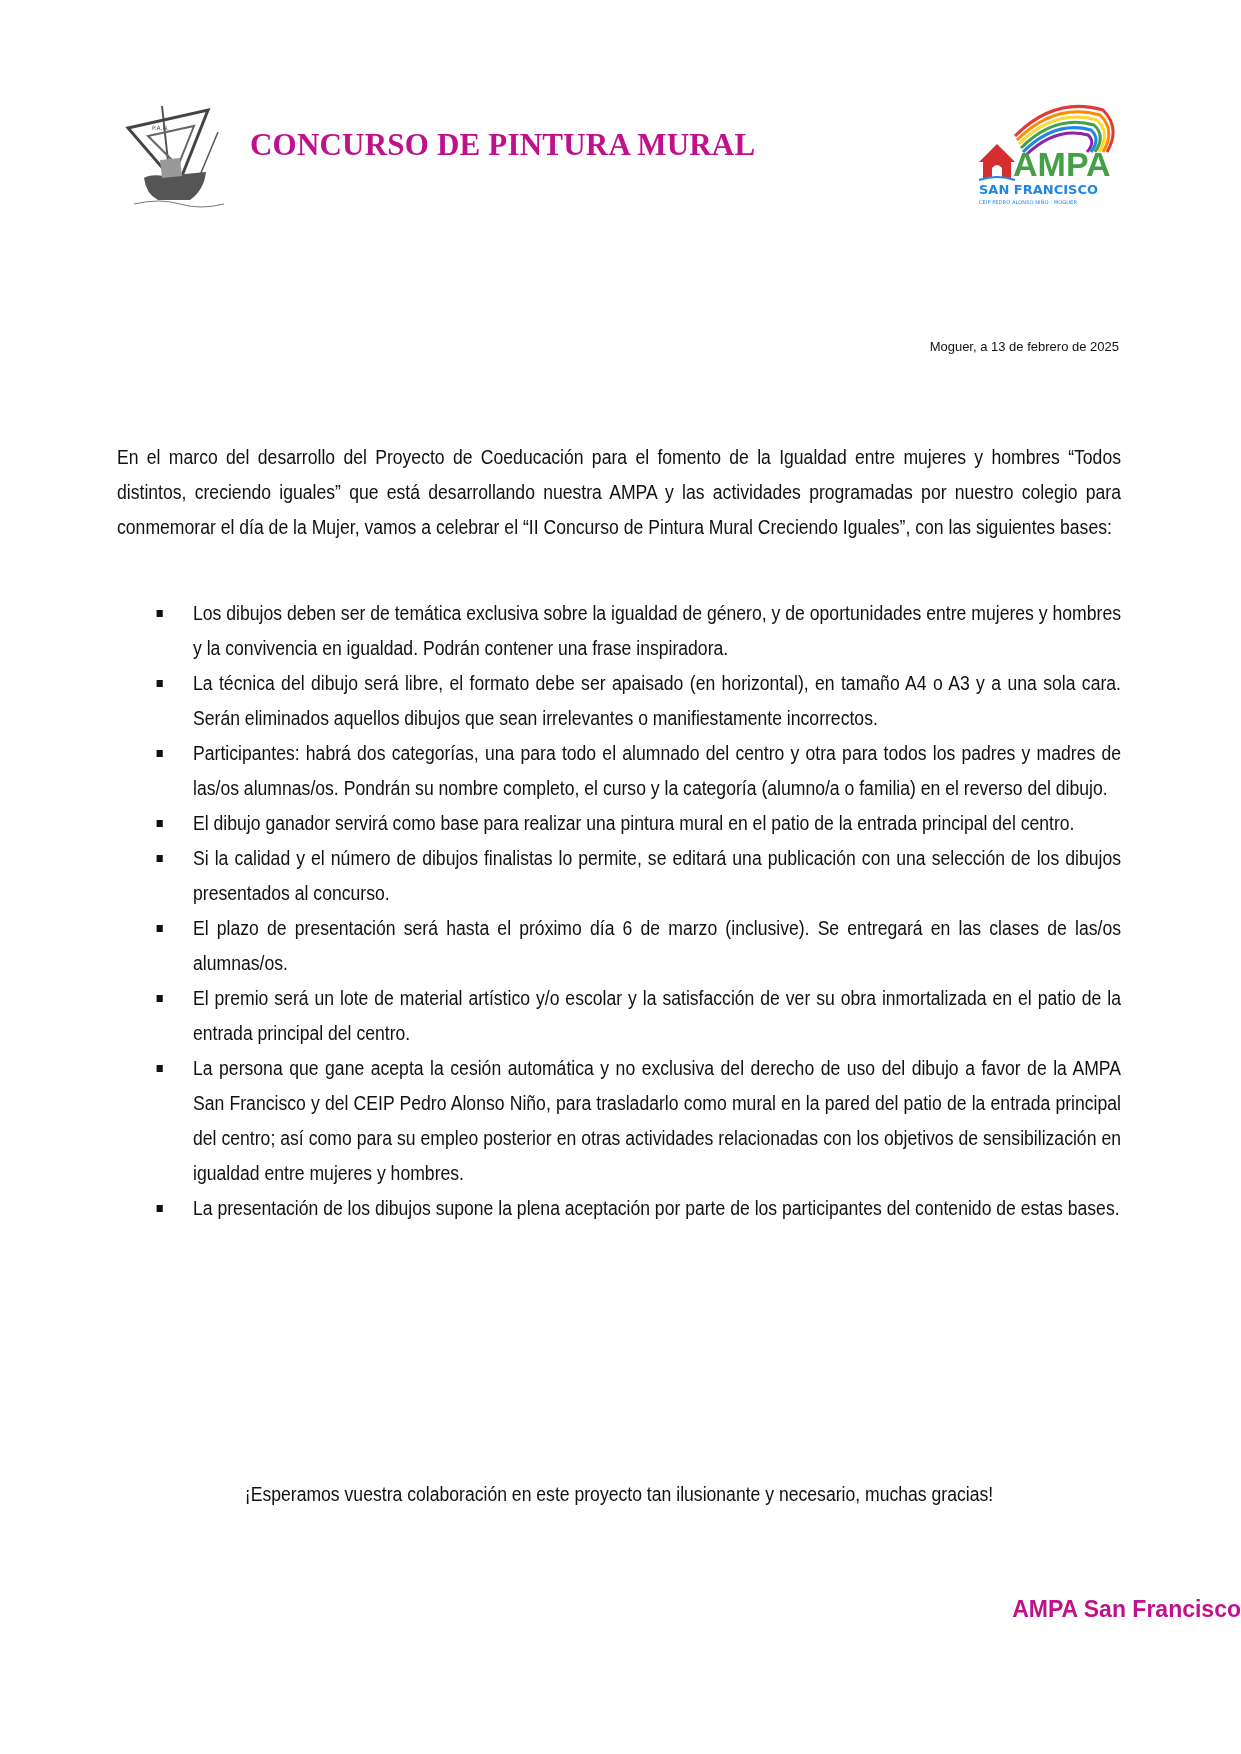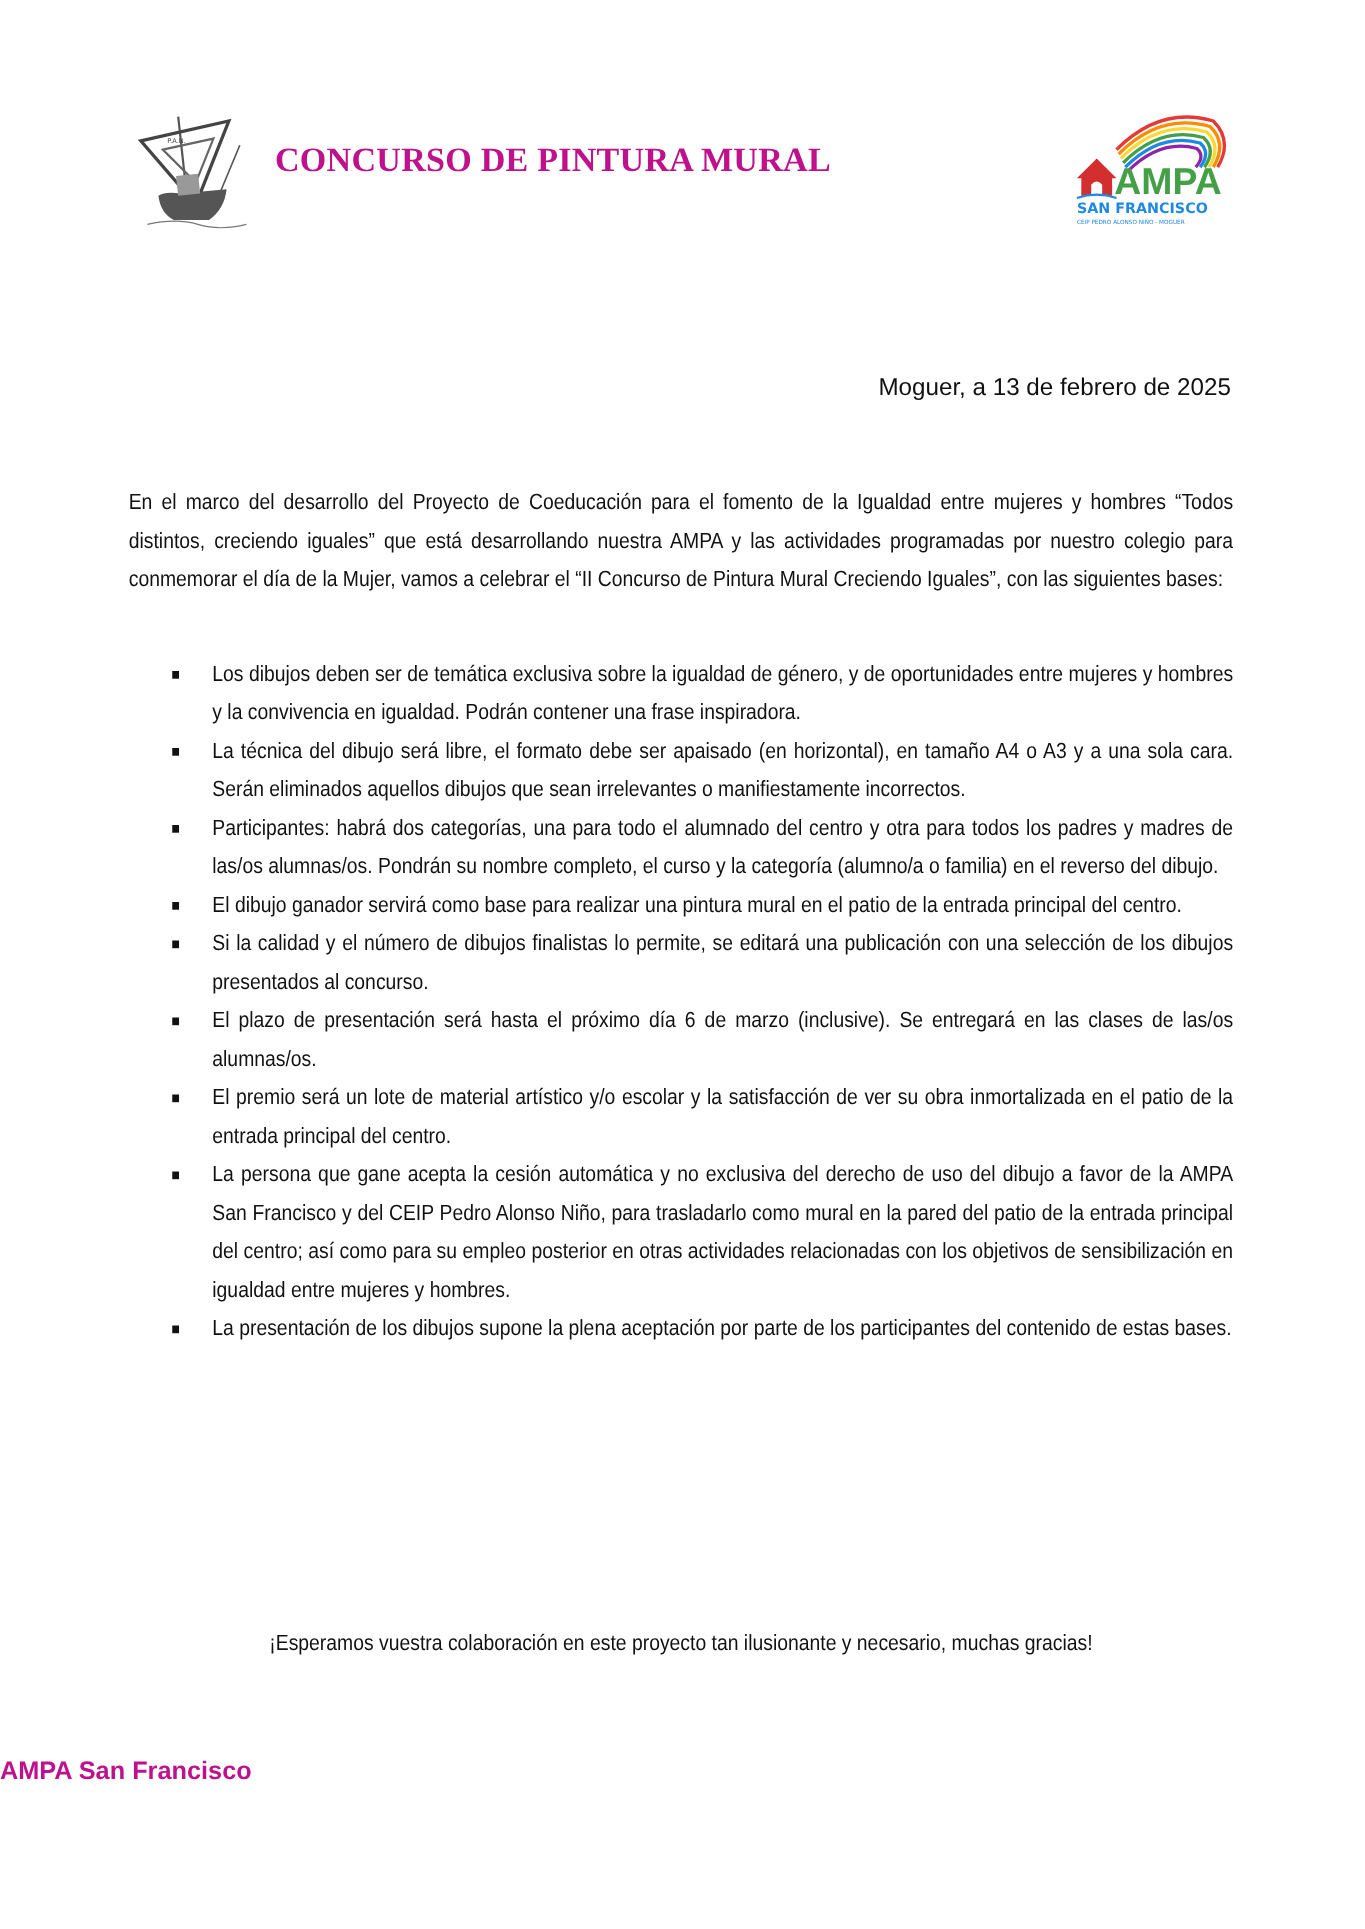--- a/index.html
+++ b/index.html
@@ -6,32 +6,32 @@
     body { width: 1241px; height: 1754px; position: relative; overflow: hidden; color: #111; }
     .page { position: absolute; left: 0; top: 0; width: 1241px; height: 1500px; }
     .logo-left { position: absolute; left: 120px; top: 100px; width: 120px; height: 120px; }
     .logo-right { position: absolute; left: 975px; top: 100px; width: 150px; height: 110px; }
     .title { position: absolute; left: 250px; width: 740px; 
       font-family: "Liberation Serif", "DejaVu Serif", serif; font-weight: bold;
       color: #c0118d; font-size: 31px; letter-spacing: 0.2px; }
     .title.l1 { top: 127px; }
     .title.l2 { top: 190px; }
     .date { position: absolute; right: 122px; top: 339px;
-      font-family: "Liberation Sans", "DejaVu Sans", sans-serif; font-size: 22px; color: #111; }
+      font-family: "Liberation Sans", "DejaVu Sans", sans-serif; font-size: 13px; color: #111; }
     .body-text { position: absolute; left: 117px; width: 1004px;
       font-family: "Liberation Sans Narrow", "Liberation Sans", "DejaVu Sans", sans-serif;
       font-size: 20px; line-height: 35px; text-align: justify; color: #111; }
     .intro { top: 440px; }
     .bases { position: absolute; left: 117px; top: 596px; width: 1004px; margin: 0; padding: 0; list-style: none;
       font-family: "Liberation Sans", "DejaVu Sans", sans-serif; font-size: 20px; line-height: 35px; color: #111; }
     .bases li { position: relative; padding-left: 76px; text-align: justify; margin: 0; }
     .bases li .bullet { position: absolute; left: 40px; top: 14px; width: 7px; height: 7px; background: #111; }
     .closing { position: absolute; left: 117px; width: 1004px; top: 1483px; text-align: center;
       font-family: "Liberation Sans", "DejaVu Sans", sans-serif; font-size: 20px; color: #111; }
-    .signature { position: absolute; left: 0; width: 1241px; top: 1596px; text-align: left;
+    .signature { position: absolute; left: 0; width: 1241px; top: 1596px; text-align: right;
       font-family: "Liberation Sans", "DejaVu Sans", sans-serif; font-weight: bold; font-size: 23px; color: #c0118d; }
     .condensed { transform: scaleX(0.88); transform-origin: left top; width: calc(1004px / 0.88); }
     .bases.condensed { width: calc(1004px / 0.88); }
     .bases.condensed li { padding-left: calc(76px / 0.88); }
     .bases.condensed li .bullet { left: calc(40px / 0.88); }
   </style>
 </head>
 <body>
 
 <div class="page">

